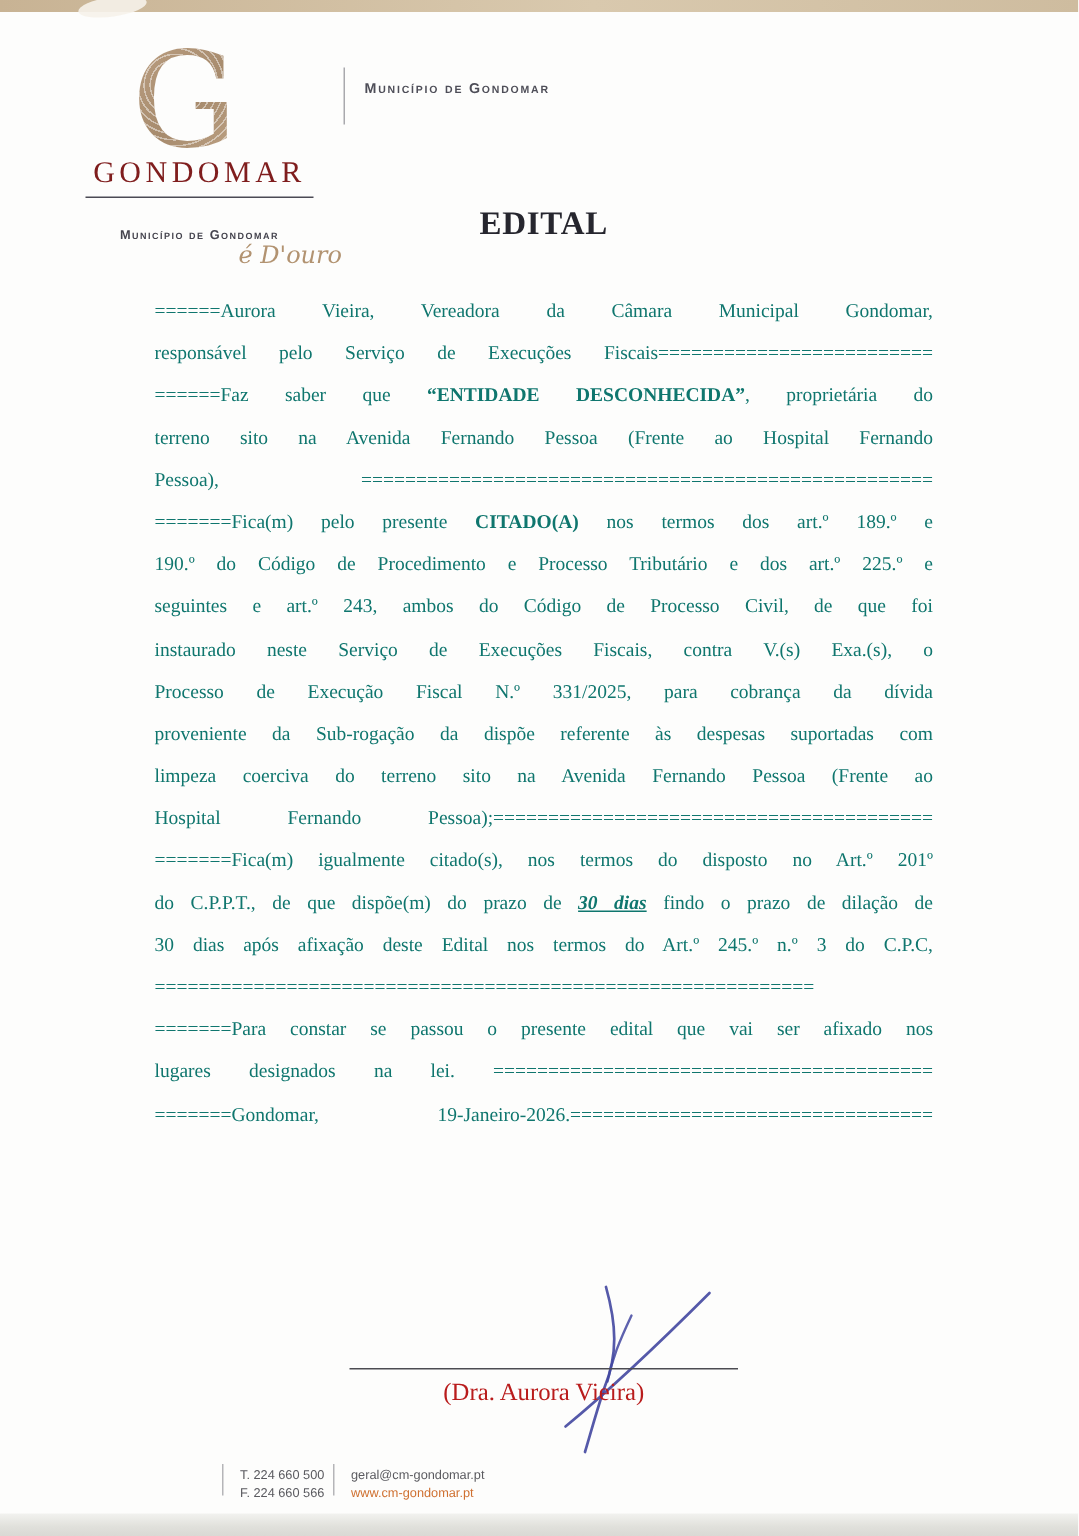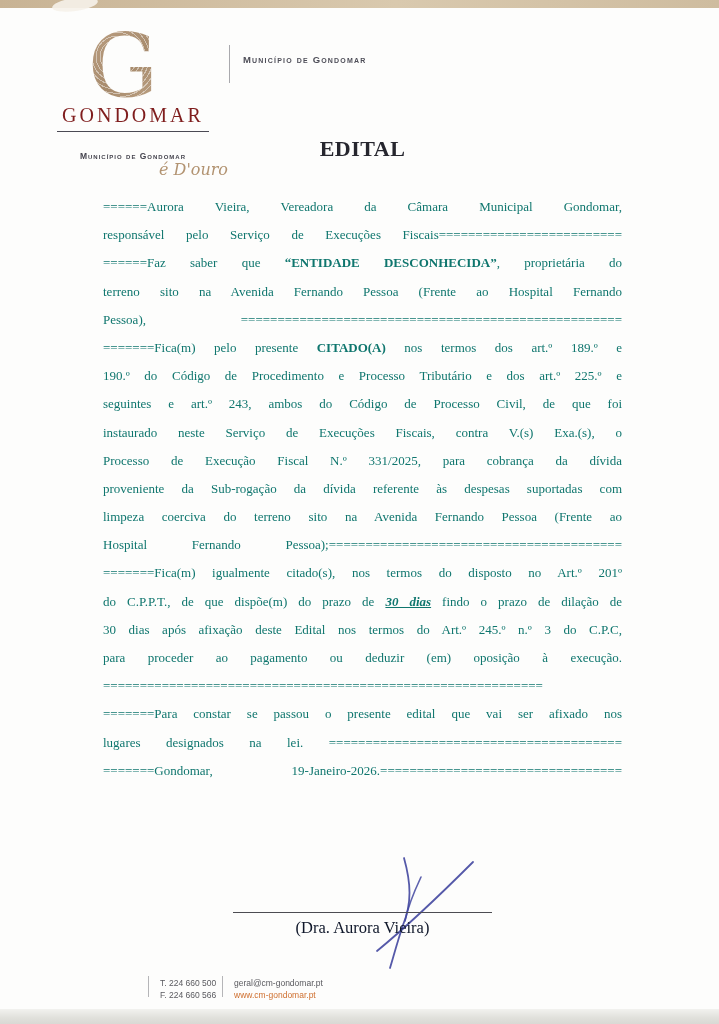--- a/index.html
+++ b/index.html
@@ -47,21 +47,21 @@
     text-align:justify;text-align-last:justify;}
   .b{font-weight:bold;} .i{font-style:italic;} .u{text-decoration:underline;}
 
   
   .sig-block{position:absolute;left:103px;top:796px;width:519px;text-align:center;color:#2e2e36;}
   .sig-line1{font-size:16.5px;line-height:21px;}
   .sig-line2{font-size:16.5px;line-height:21px;}
   .sig-note{font-size:12px;line-height:16px;color:#3a3a43;}
   .sig-rule{position:absolute;left:233px;top:912px;width:259px;height:1px;background:#4c4c52;}
   .sig-name{position:absolute;left:233px;top:918px;width:259px;text-align:center;
-    font-size:16.5px;color:#0f172a;}
+    font-size:16.5px;color:#b91c1c;}
   .sig-svg{position:absolute;left:330px;top:845px;}
 
   
   .footer{position:absolute;top:974px;left:0;width:719px;height:30px;
     font-family:"Liberation Sans",sans-serif;font-size:8.5px;color:#5a5a5f;}
   .f-col{position:absolute;line-height:12px;}
   .f-col.c1{left:56px;top:3px;margin-top:35px;}
   .f-col.c2{left:160px;top:3px;}
   .f-col.c3{left:234px;top:3px;}
   .f-div{position:absolute;top:2px;width:1px;height:21px;background:#b5b5b8;}
@@ -90,27 +90,26 @@
       <div class="line"><span>======Aurora Vieira, Vereadora da Câmara Municipal Gondomar,</span></div>
       <div class="line"><span>responsável pelo Serviço de Execuções Fiscais=========================</span></div>
       <div class="line"><span>======Faz saber que </span><span class="b">“ENTIDADE DESCONHECIDA”</span><span>, proprietária do</span></div>
       <div class="line"><span>terreno sito na Avenida Fernando Pessoa (Frente ao Hospital Fernando</span></div>
       <div class="line"><span>Pessoa), ====================================================</span></div>
       <div class="line"><span>=======Fica(m) pelo presente </span><span class="b">CITADO(A)</span><span> nos termos dos art.º 189.º e</span></div>
       <div class="line"><span>190.º do Código de Procedimento e Processo Tributário e dos art.º 225.º e</span></div>
       <div class="line"><span>seguintes e art.º 243, ambos do Código de Processo Civil, de que foi</span></div>
       <div class="line"><span>instaurado neste Serviço de Execuções Fiscais, contra V.(s) Exa.(s), o</span></div>
       <div class="line"><span>Processo de Execução Fiscal N.º 331/2025, para cobrança da dívida</span></div>
-      <div class="line"><span>proveniente da Sub-rogação da dívida referente às despesas suportadas com</span></div>
+      <div class="line"><span>proveniente da Sub-rogação da dispõe referente às despesas suportadas com</span></div>
       <div class="line"><span>limpeza coerciva do terreno sito na Avenida Fernando Pessoa (Frente ao</span></div>
       <div class="line"><span>Hospital Fernando Pessoa);========================================</span></div>
       <div class="line"><span>=======Fica(m) igualmente citado(s), nos termos do disposto no Art.º 201º</span></div>
       <div class="line"><span>do C.P.P.T., de que dispõe(m) do prazo de </span><span class="b i u">30 dias</span><span> findo o prazo de dilação de</span></div>
       <div class="line"><span>30 dias após afixação deste Edital nos termos do Art.º 245.º n.º 3 do C.P.C,</span></div>
-      <div class="line"><span>para proceder ao pagamento ou deduzir (em) oposição à execução.</span></div>
       <div class="line"><span>============================================================</span></div>
       <div class="line"><span>=======Para constar se passou o presente edital que vai ser afixado nos</span></div>
       <div class="line"><span>lugares designados na lei. ========================================</span></div>
       <div class="line"><span>=======Gondomar, 19-Janeiro-2026.=================================</span></div>
     </div>
 
 
   <svg class="sig-svg" width="190" height="150" viewBox="0 0 190 150">
     <path d="M74,13 C81,38 82,58 73,80 C68,95 65,106 60,123" fill="none" stroke-width="1.8" stroke-linecap="round" opacity="0.9" stroke="#4247a0"></path>
     <path d="M47,106 C75,83 114,46 143,17" fill="none" stroke-width="1.8" stroke-linecap="round" opacity="0.9" stroke="#4247a0"></path>

